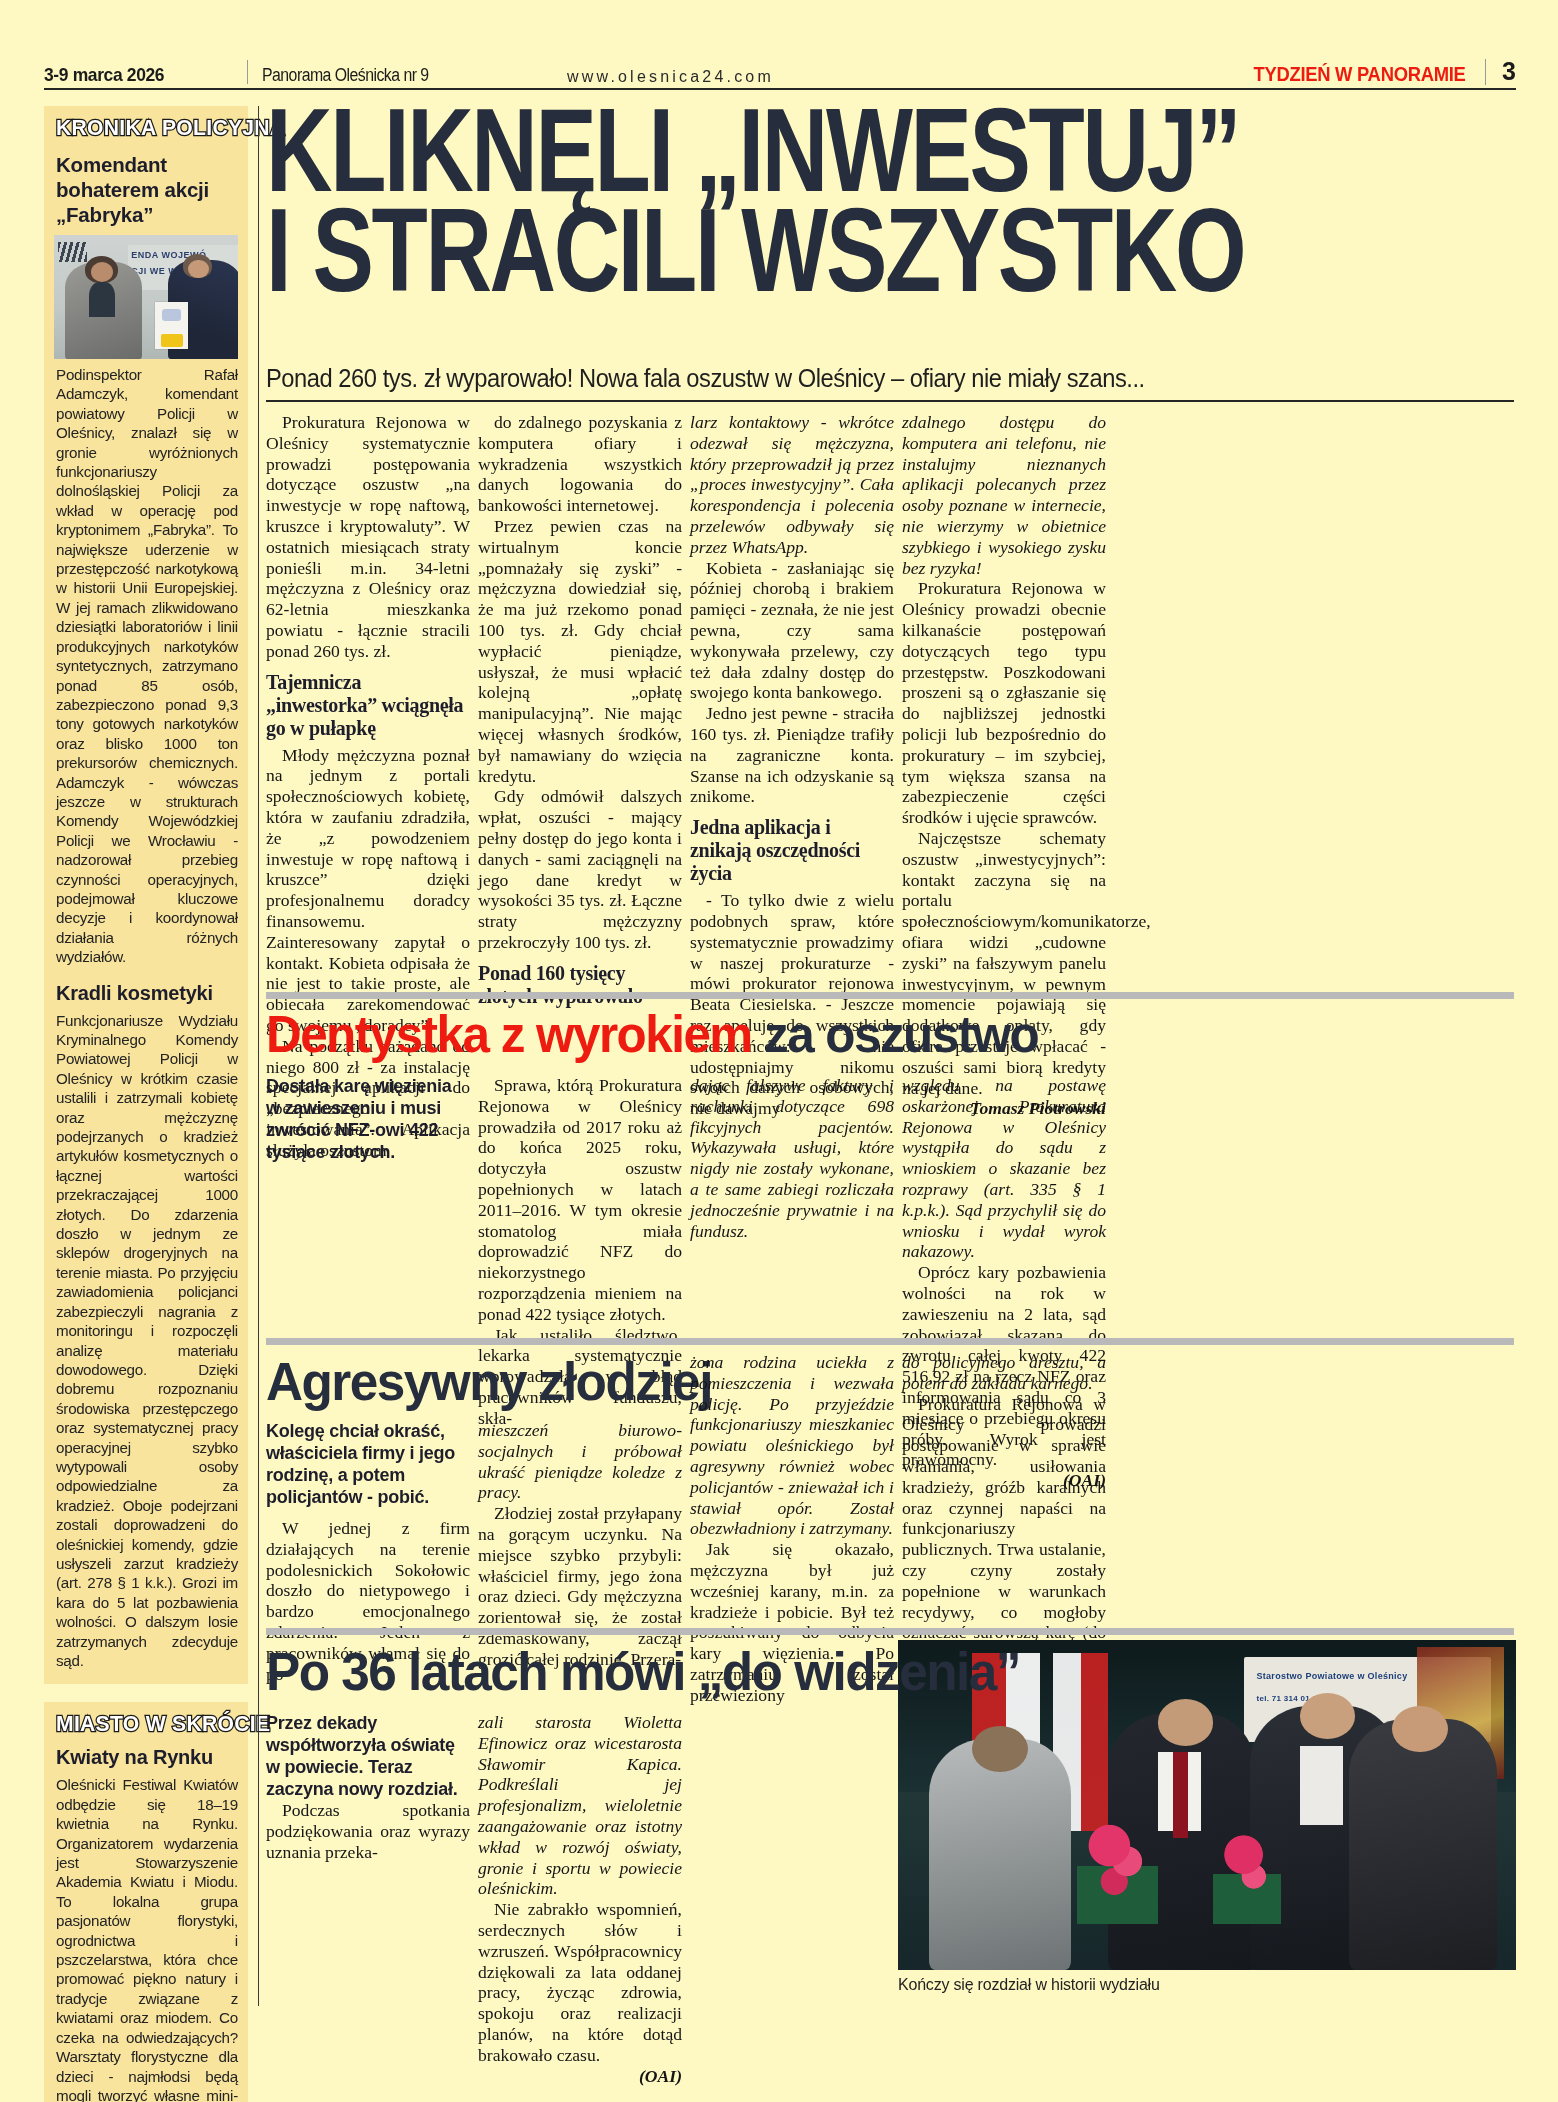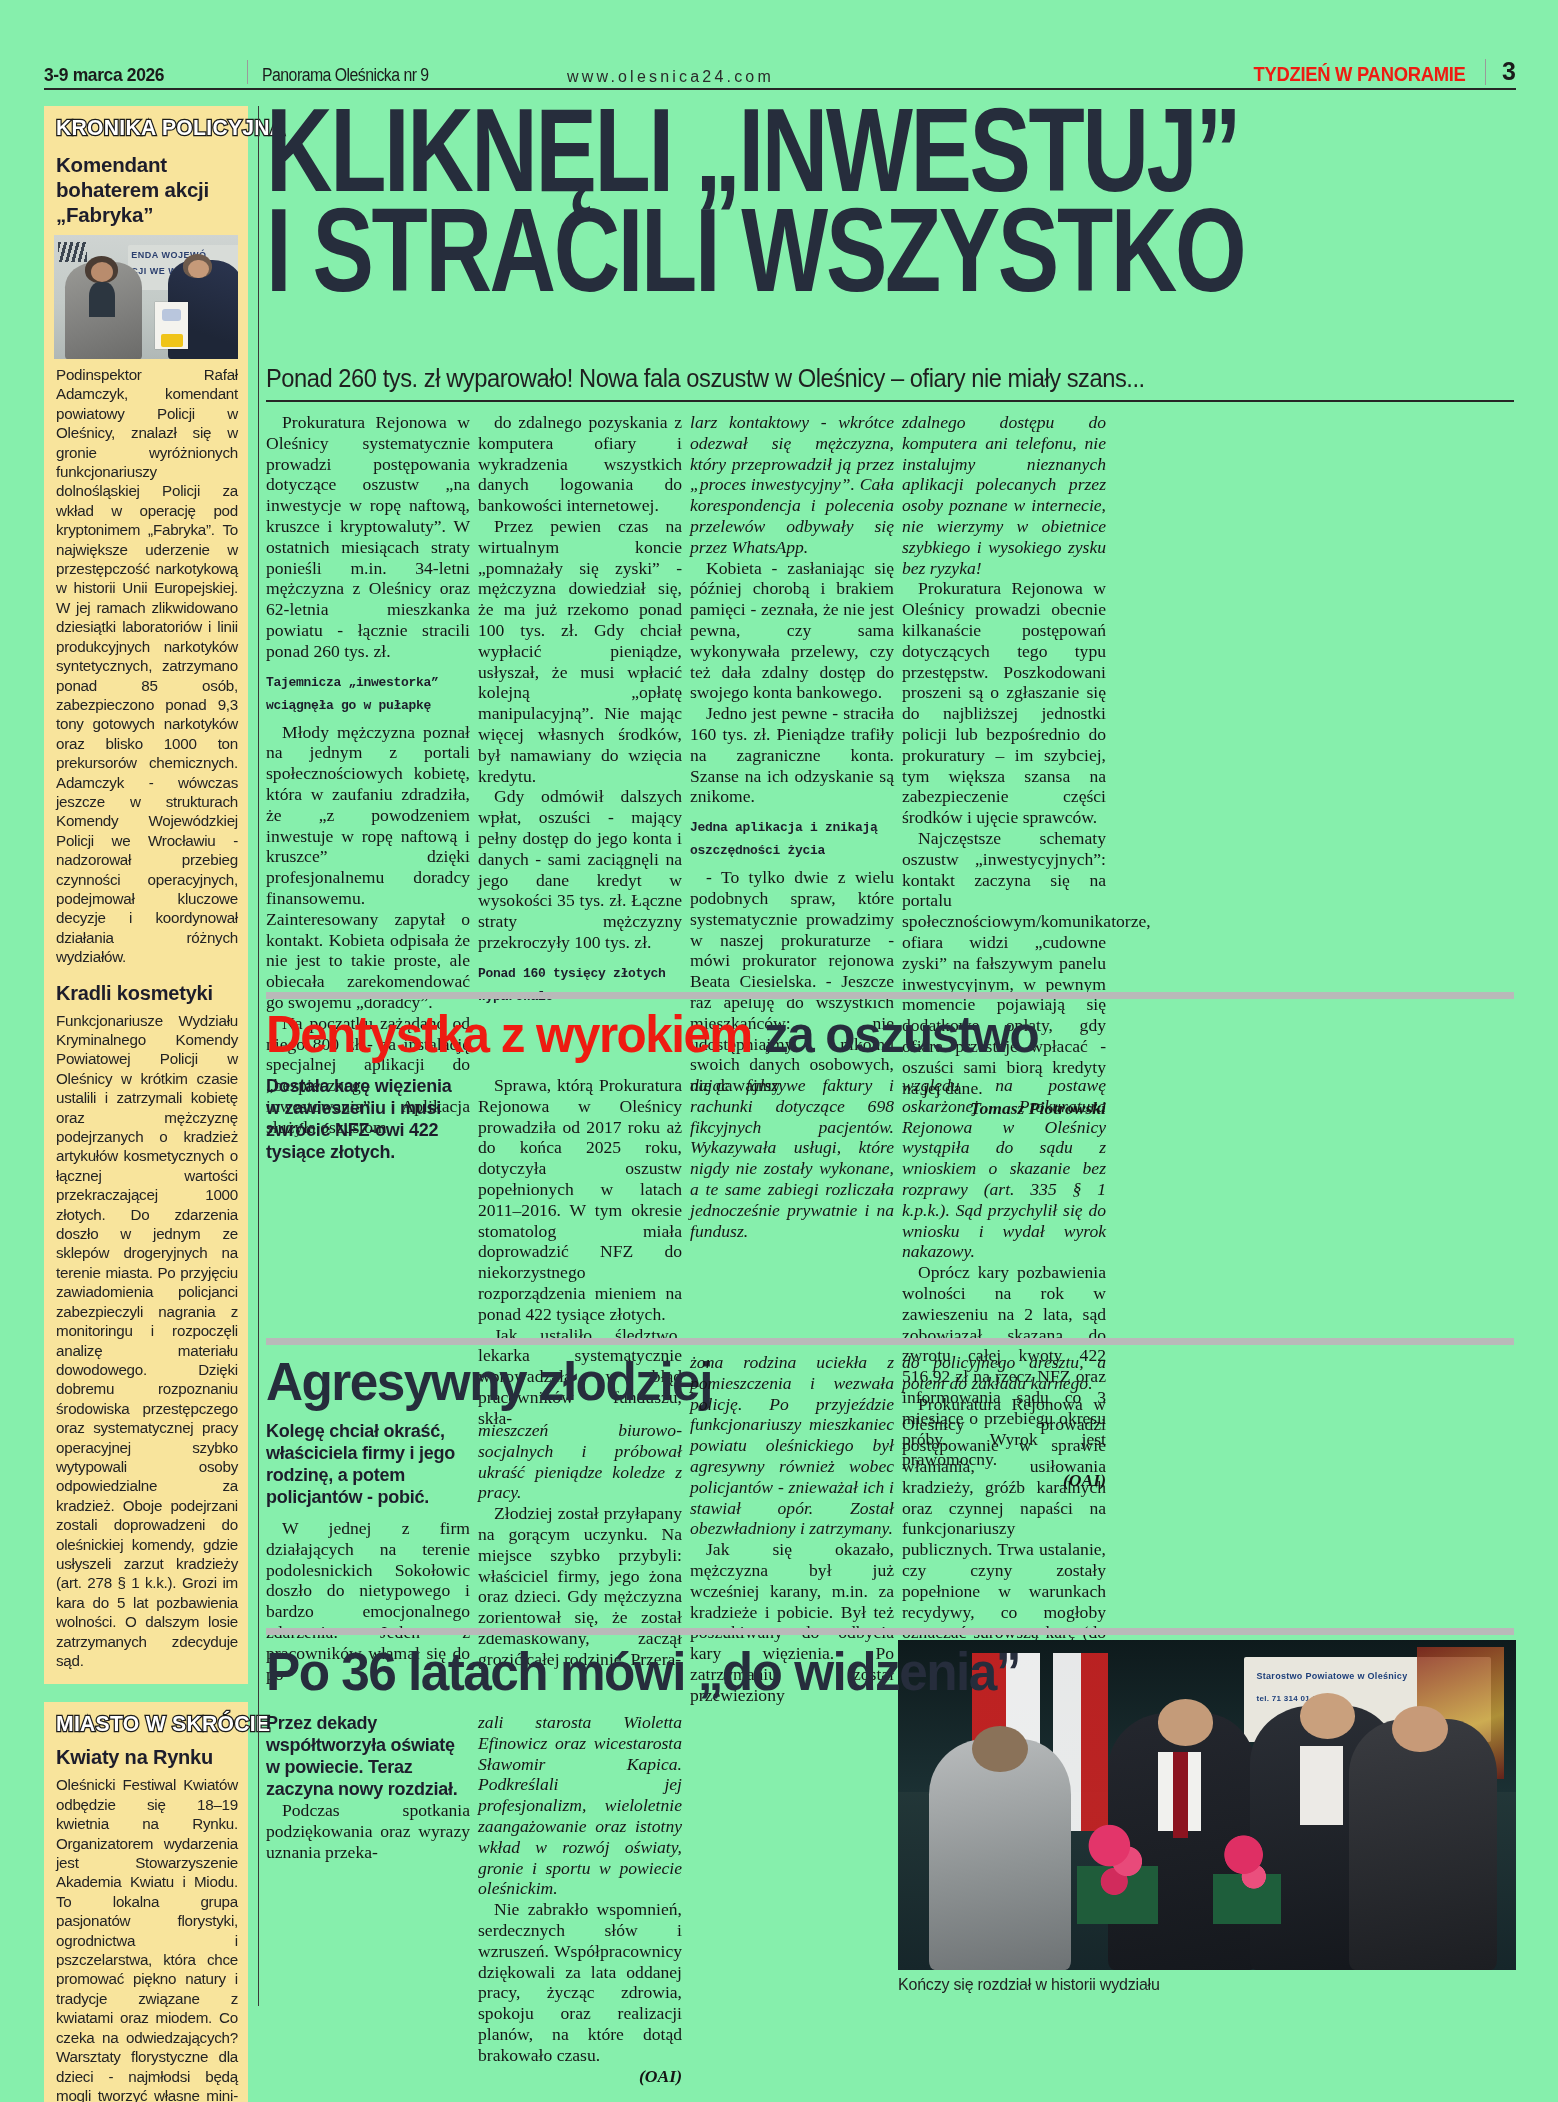--- a/index.html
+++ b/index.html
@@ -2,21 +2,21 @@
 <html lang="pl"><head>
 <meta charset="utf-8">
 <style>
   html,body{margin:0;padding:0;background:#ffffff;}
   body{
     width:1558px;height:2102px;
     font-family:"Liberation Serif", serif;
     color:#1b1b1b;
     -webkit-font-smoothing:antialiased;
   }
-  .page{position:relative;width:1558px;height:2102px;background:#86efac;overflow:hidden;}
+  .page{position:relative;width:1558px;height:2102px;background:#fef9c3;overflow:hidden;}
 
   
   .masthead{position:absolute;left:44px;top:56px;width:1472px;height:30px;
     display:flex;align-items:flex-end;}
   .mh-date{font-family:"Liberation Sans",sans-serif;font-weight:700;font-size:19px;
     letter-spacing:-.4px;transform:scaleX(.92);transform-origin:left bottom;white-space:nowrap;}
   .mh-sep{width:1px;height:24px;background:#9a9a9a;margin:0 14px 2px 72px;}
   .mh-title{font-family:"Liberation Sans",sans-serif;font-size:18px;letter-spacing:-.6px;
     transform:scaleX(.88);transform-origin:left bottom;white-space:nowrap;}
   .mh-url{font-family:"Liberation Sans",sans-serif;font-size:16px;letter-spacing:3.2px;
@@ -96,22 +96,22 @@
   .lead{position:absolute;left:266px;top:364px;width:1250px;
     font-family:"Liberation Sans",sans-serif;font-size:25.5px;color:#1f1f1f;
     letter-spacing:-.5px;transform:scaleX(.93);transform-origin:left top;white-space:nowrap;}
 
   
   .col{position:absolute;font-family:"Liberation Serif",serif;
     font-size:17.6px;line-height:20.8px;text-align:justify;color:#151515;
     -webkit-hyphens:auto;hyphens:auto;}
   .col p{margin:0;text-indent:16px;}
   .col p.noind{text-indent:0;font-style:italic;}
-  .subhead{font-family:Liberation Mono, monospace;font-weight:700;
-    font-size:13px;line-height:23px;color:#1d1d2b;margin:9px 0 5px 0;
+  .subhead{font-family:Liberation Serif, serif;font-weight:700;
+    font-size:20px;line-height:23px;color:#1d1d2b;margin:9px 0 5px 0;
     text-indent:0;letter-spacing:-.3px;text-align:left;-webkit-hyphens:none;hyphens:none;}
   .byline{text-align:right;font-style:italic;font-weight:700;margin-top:5px;text-indent:0;}
   .sig{text-align:right;font-style:italic;font-weight:700;margin-top:6px;text-indent:0;}
 
   
   .grey-rule{position:absolute;height:7px;background:#b9b9b9;}
   .sec-hl{position:absolute;font-family:"Liberation Sans",sans-serif;font-weight:700;
     color:#262d3c;letter-spacing:-1.6px;transform-origin:left top;white-space:nowrap;}
   .sec-hl .red{color:#ee1b11;}
 

